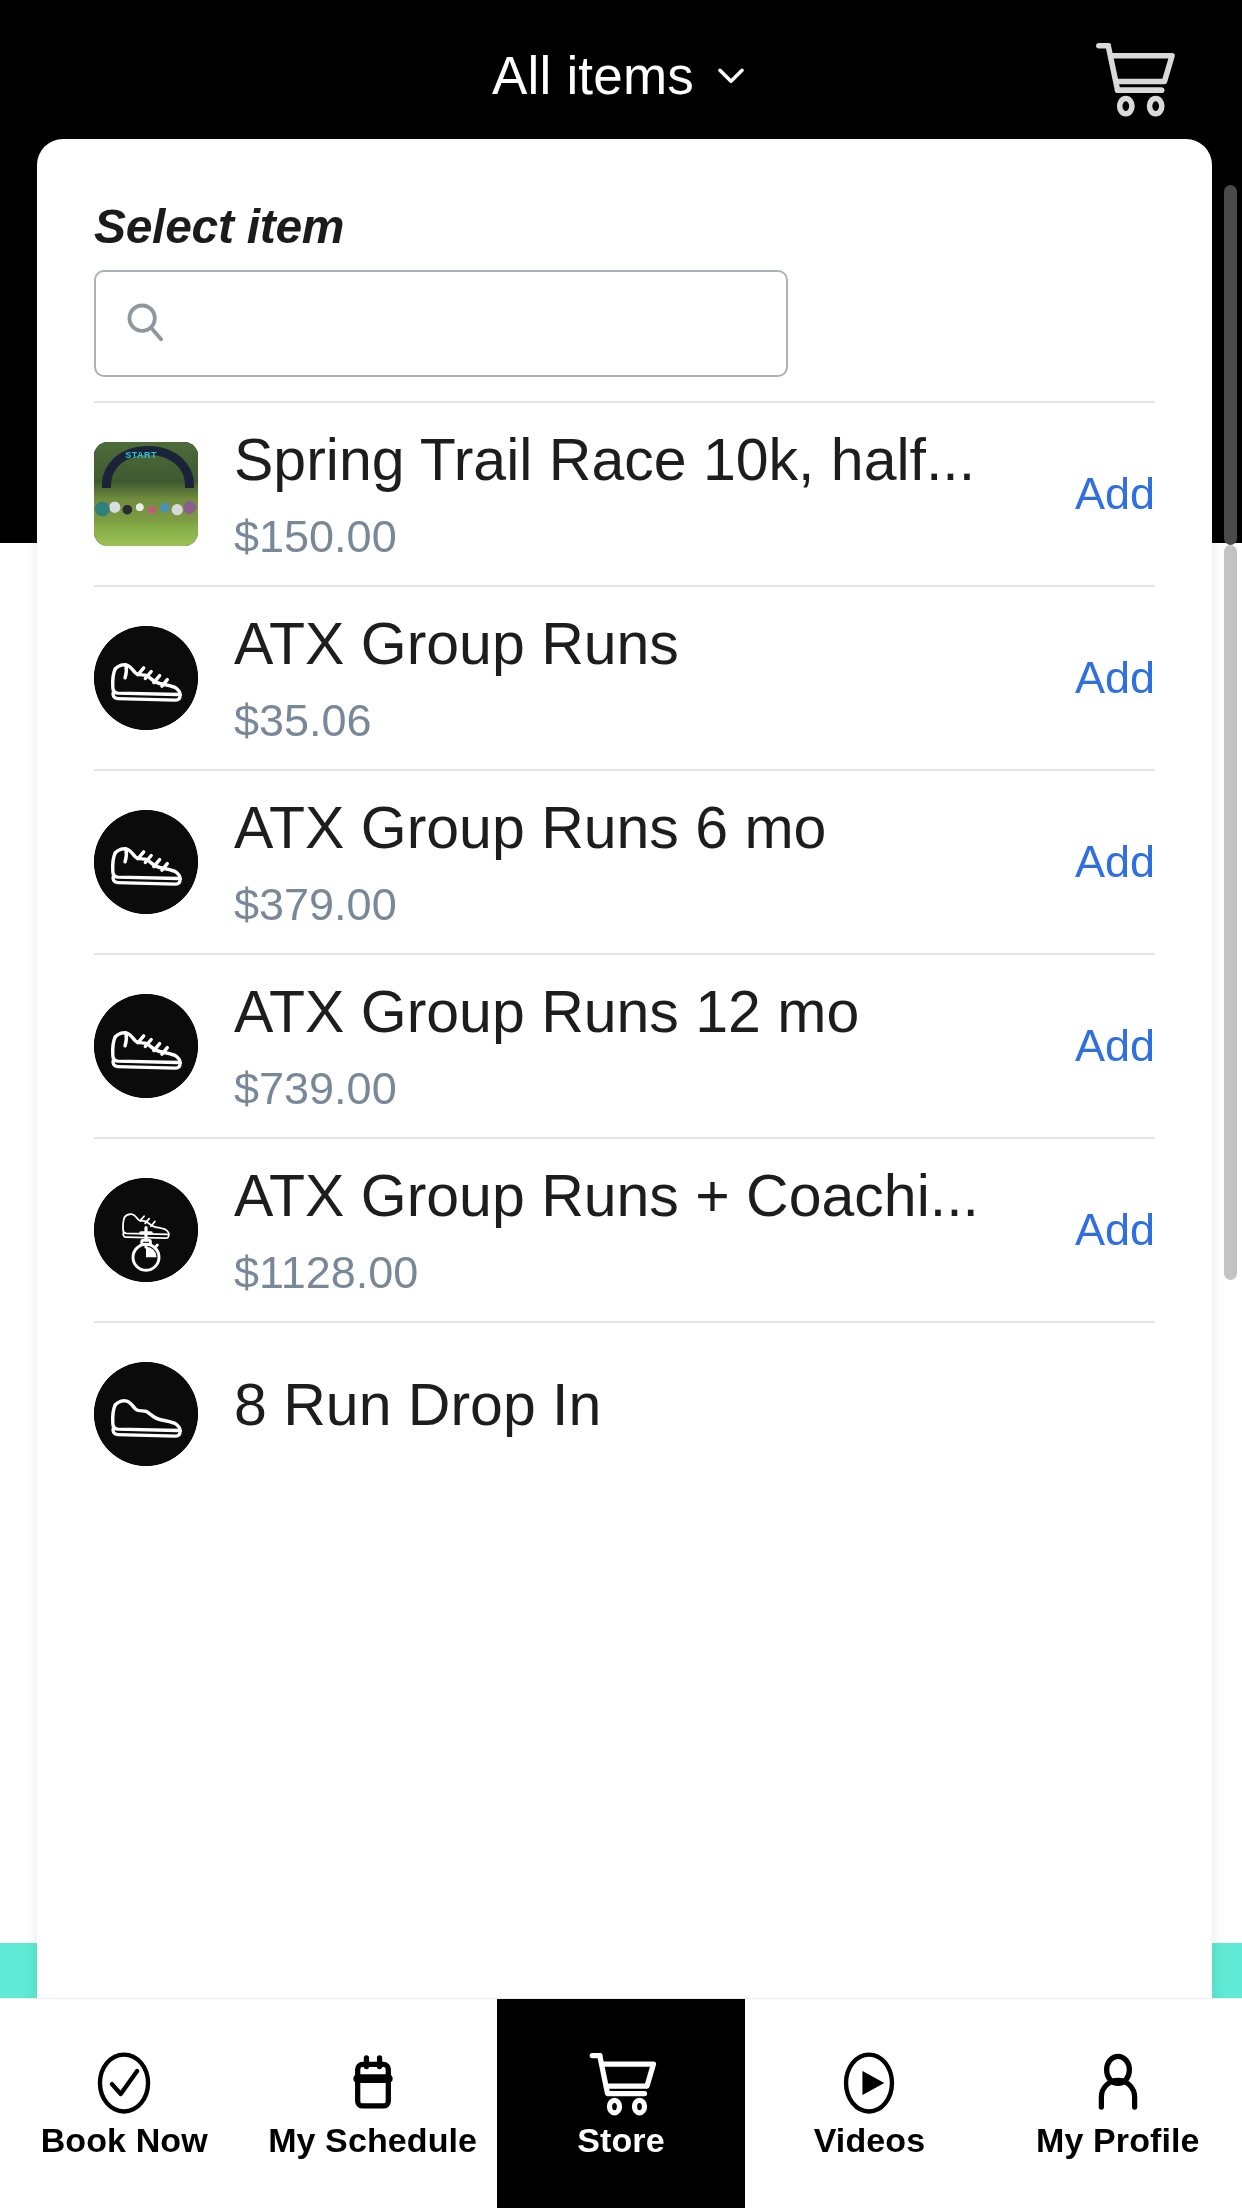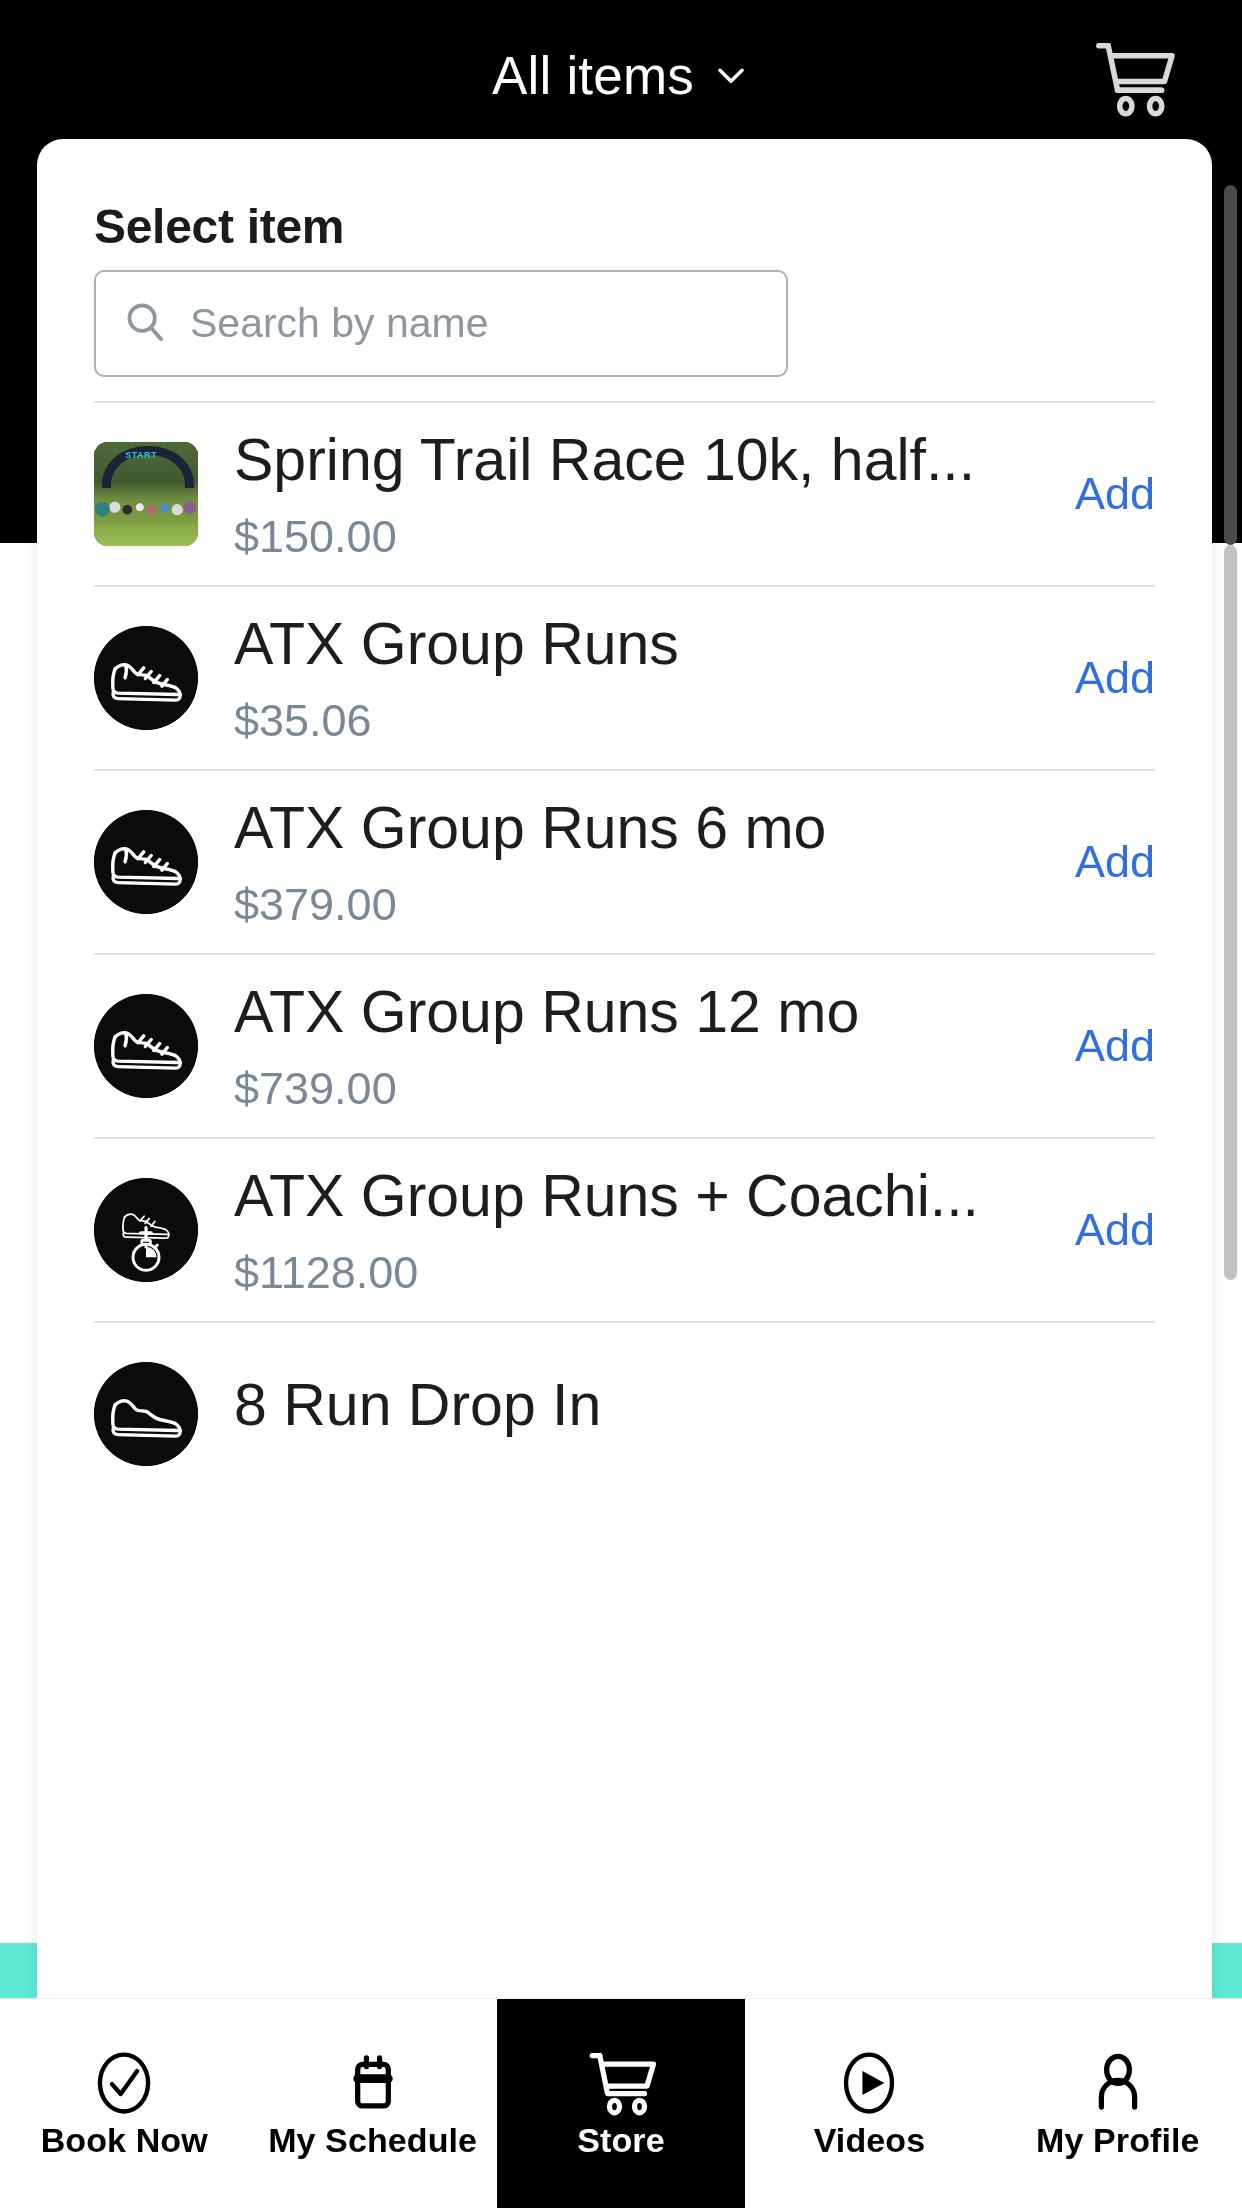--- a/index.html
+++ b/index.html
@@ -54,20 +54,21 @@
     background:#ffffff;
     border-radius:26px 26px 0 0;
     overflow:hidden;
     z-index:10;
     box-shadow:0 -2px 14px rgba(0,0,0,.10);
   }
   .sheet-title {
     position:absolute; left:57px; top:60px;
     font-size:48px; font-weight:700; color:#1b1b1b;
     letter-spacing:-0.3px;
+    font-style:italic;
   }
 
   
   .search-wrap {
     position:absolute; left:57px; top:131px;
     width:694px; height:107px;
     border:2px solid #a9b2bb;
     border-radius:10px;
     display:flex; align-items:center;
     padding:0 26px; gap:22px;
@@ -224,21 +225,20 @@
 
     <div class="sheet-title">Select item</div>
 
     <div class="search-wrap">
       <span>
         <svg class="search-icon" viewBox="0 0 24 24" fill="none" stroke="#8e979f" stroke-width="2" stroke-linecap="round">
           <circle cx="10.5" cy="10" r="6.6"></circle>
           <line x1="15.4" y1="15.2" x2="20.4" y2="21"></line>
         </svg>
       </span>
-      <input class="search-input" type="text" placeholder="Search by name" style="">
     </div>
 
     <div class="list">
 
       <div class="divider"></div>
 
       <div class="row">
         <div class="row-thumb">
           <div class="photo">
             <div class="arch"></div>

